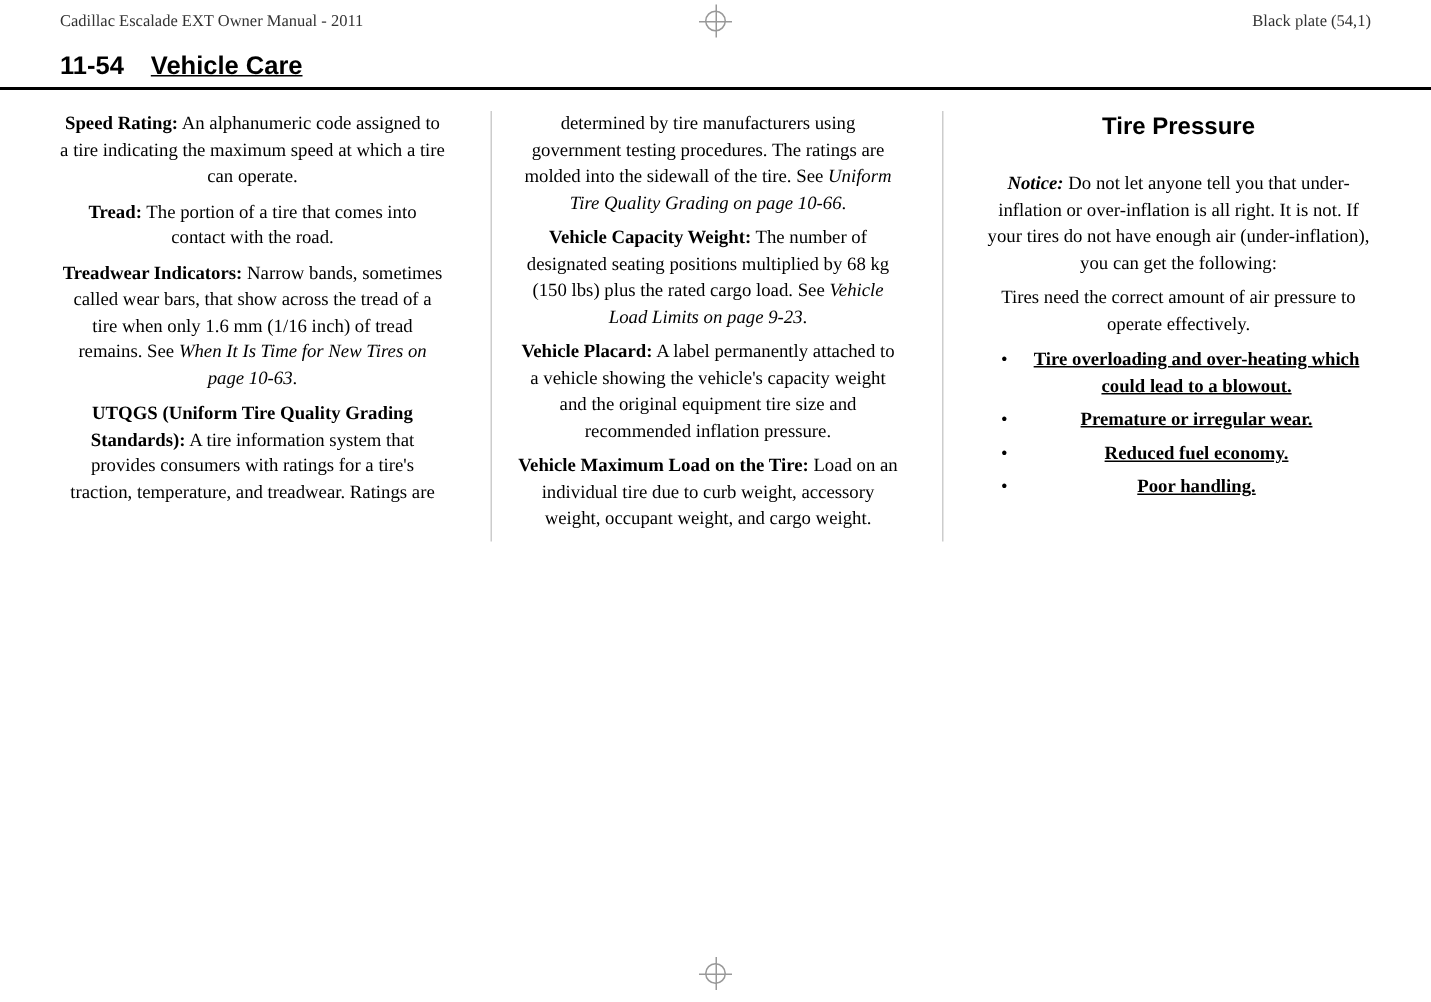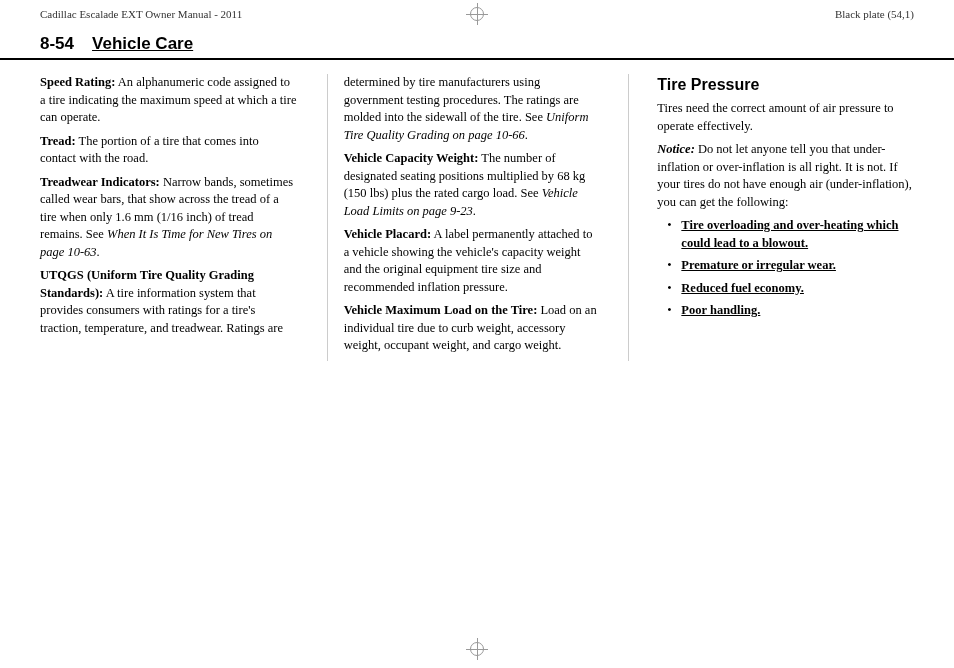--- a/index.html
+++ b/index.html
@@ -11,20 +11,21 @@
       font-size: 13px;
       color: #000;
       overflow: hidden;
     }
 
     .page-wrapper {
       width: 954px;
       height: 668px;
       position: relative;
       background: #fff;
+      text-align: center;
     }
 
     
     .header {
       display: flex;
       justify-content: space-between;
       align-items: center;
       padding: 8px 40px 6px 40px;
       border-bottom: none;
       position: relative;
@@ -139,21 +140,21 @@
     }
 
     .italic {
       font-style: italic;
     }
 
     h3.sub-heading {
       font-size: 16px;
       font-weight: bold;
       font-family: Arial, sans-serif;
-      margin-bottom: 6px;
+      margin-bottom: 20px;
       margin-top: 2px;
     }
 
     ul.bullet-list {
       list-style: none;
       padding-left: 10px;
       margin-top: 4px;
       text-decoration: underline;
     }
     ul.bullet-list li {
@@ -192,21 +193,21 @@
     <span class="header-left">Cadillac Escalade EXT Owner Manual - 2011</span>
     <div class="header-center">
       <div class="crosshair">
         <div class="crosshair-circle"></div>
       </div>
     </div>
     <span class="header-right">Black plate (54,1)</span>
   </div>
 
   <div class="section-header">
-    <span class="section-number">8-54</span>
+    <span class="section-number">11-54</span>
     <span class="section-title">Vehicle Care</span>
   </div>
 
   <div class="content-area">
 
     <div class="col">
       <p>
         <span class="term">Speed Rating:</span>
         <span>  An alphanumeric code assigned to a tire indicating the maximum speed at which a tire can operate.</span>
       </p>
@@ -239,26 +240,26 @@
       <p>
         <span class="term">Vehicle Maximum Load on the Tire:</span>
         <span>  Load on an individual tire due to curb weight, accessory weight, occupant weight, and cargo weight.</span>
       </p>
     </div>
 
     <div class="col col-right">
 
       <h3 class="sub-heading">Tire Pressure</h3>
 
-      <p>Tires need the correct amount of air pressure to operate effectively.</p>
-
       <p>
         <span class="notice-bold">Notice:</span>
         <span>  Do not let anyone tell you that under-inflation or over-inflation is all right. It is not. If your tires do not have enough air (under-inflation), you can get the following:</span>
       </p>
+
+      <p>Tires need the correct amount of air pressure to operate effectively.</p>
 
       <ul class="bullet-list">
         <li>
           <span class="term">Tire overloading and over-heating which could lead to a blowout.</span>
         </li>
         <li>
           <span class="term">Premature or irregular wear.</span>
         </li>
         <li>
           <span class="term">Reduced fuel economy.</span>

